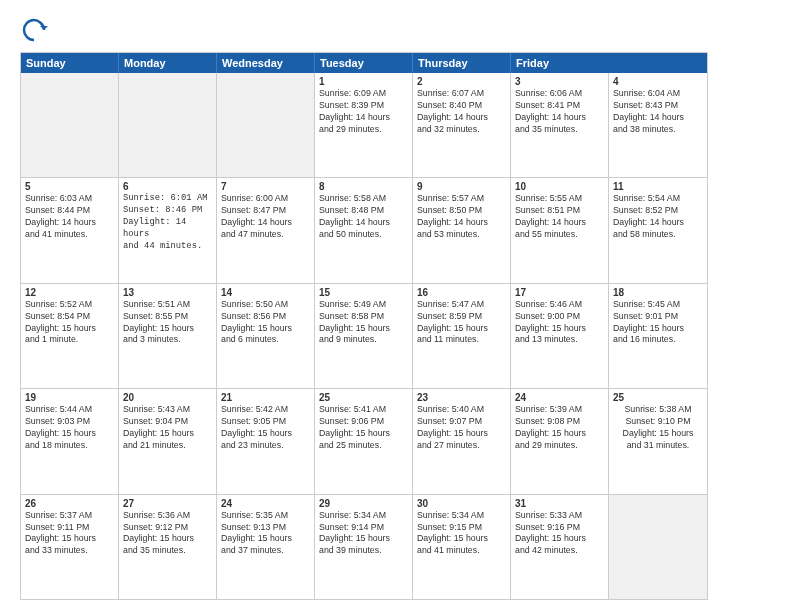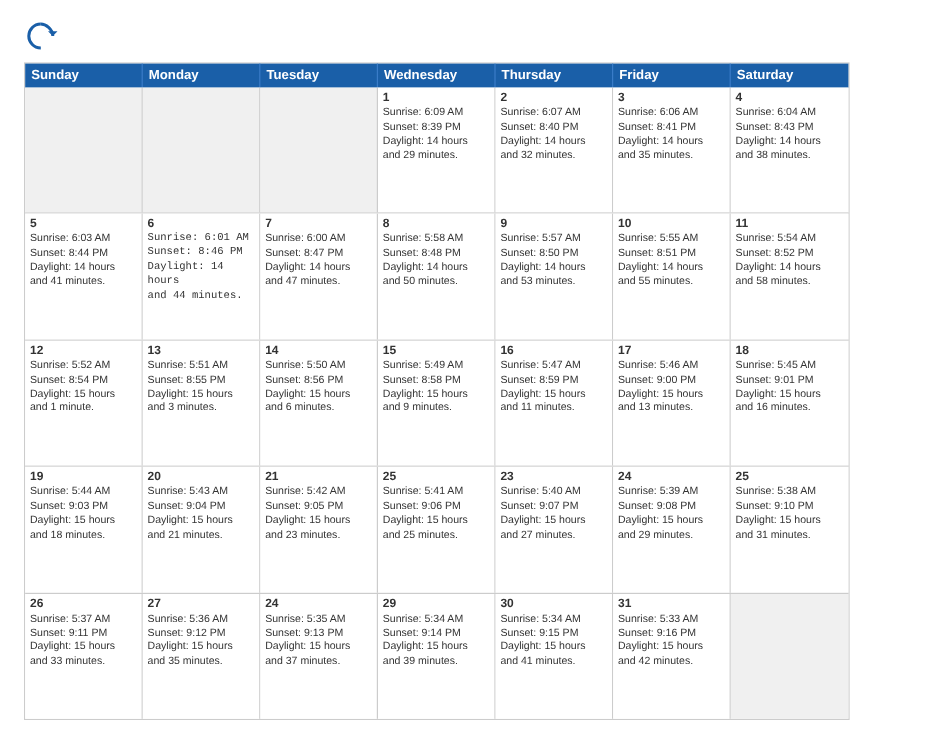--- a/index.html
+++ b/index.html
@@ -134,25 +134,24 @@
     <div class="title-area">
       <div class="main-title"></div>
       <div class="subtitle"></div>
     </div>
   </div>
 
   <div class="calendar">
     <div class="cal-header">
     <div class="cal-header-cell">Sunday</div>
         <div class="cal-header-cell">Monday</div>
+        <div class="cal-header-cell">Wednesday</div>
         <div class="cal-header-cell">Tuesday</div>
-        <div class="cal-header-cell">Wednesday</div>
         <div class="cal-header-cell">Thursday</div>
         <div class="cal-header-cell">Friday</div>
-        <div class="cal-header-cell">Saturday</div>
       </div>
     <div class="cal-body">
     <div class="cal-row">
           <div class="cal-cell shaded"></div>
           <div class="cal-cell shaded"></div>
           <div class="cal-cell shaded"></div>
           <div class="cal-cell">
             <div class="day-num">1</div>
             <div class="cell-text" style="white-space: pre-line;">Sunrise: 6:09 AM
 Sunset: 8:39 PM
@@ -321,21 +320,21 @@
           </div>
           <div class="cal-cell">
             <div class="day-num">24</div>
             <div class="cell-text" style="white-space: pre-line;">Sunrise: 5:39 AM
 Sunset: 9:08 PM
 Daylight: 15 hours
 and 29 minutes.</div>
           </div>
           <div class="cal-cell">
             <div class="day-num">25</div>
-            <div class="cell-text" style="white-space: pre-line;">Sunrise: 5:38 AM
+            <div class="cell-text" style="white-space: pre-line; text-align: center;">Sunrise: 5:38 AM
 Sunset: 9:10 PM
 Daylight: 15 hours
 and 31 minutes.</div>
           </div>
         </div>
         <div class="cal-row">
           <div class="cal-cell">
             <div class="day-num">26</div>
             <div class="cell-text" style="white-space: pre-line;">Sunrise: 5:37 AM
 Sunset: 9:11 PM

